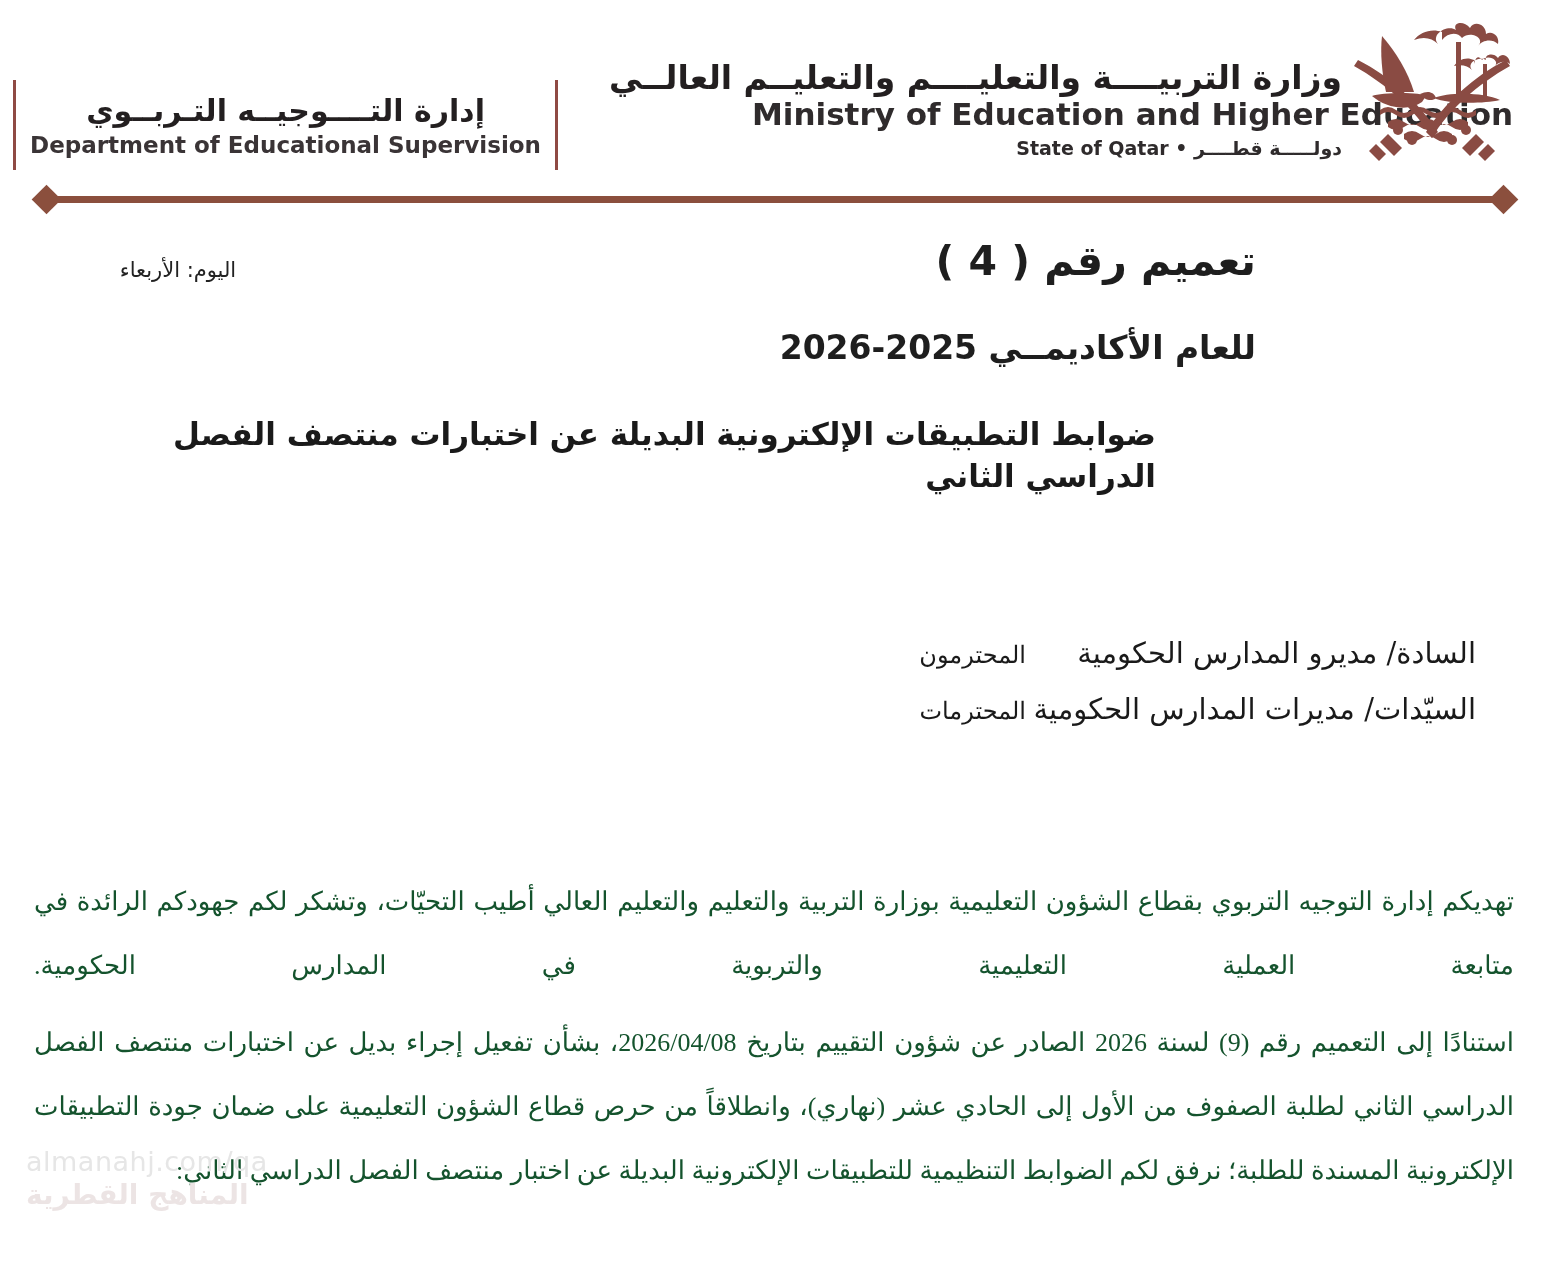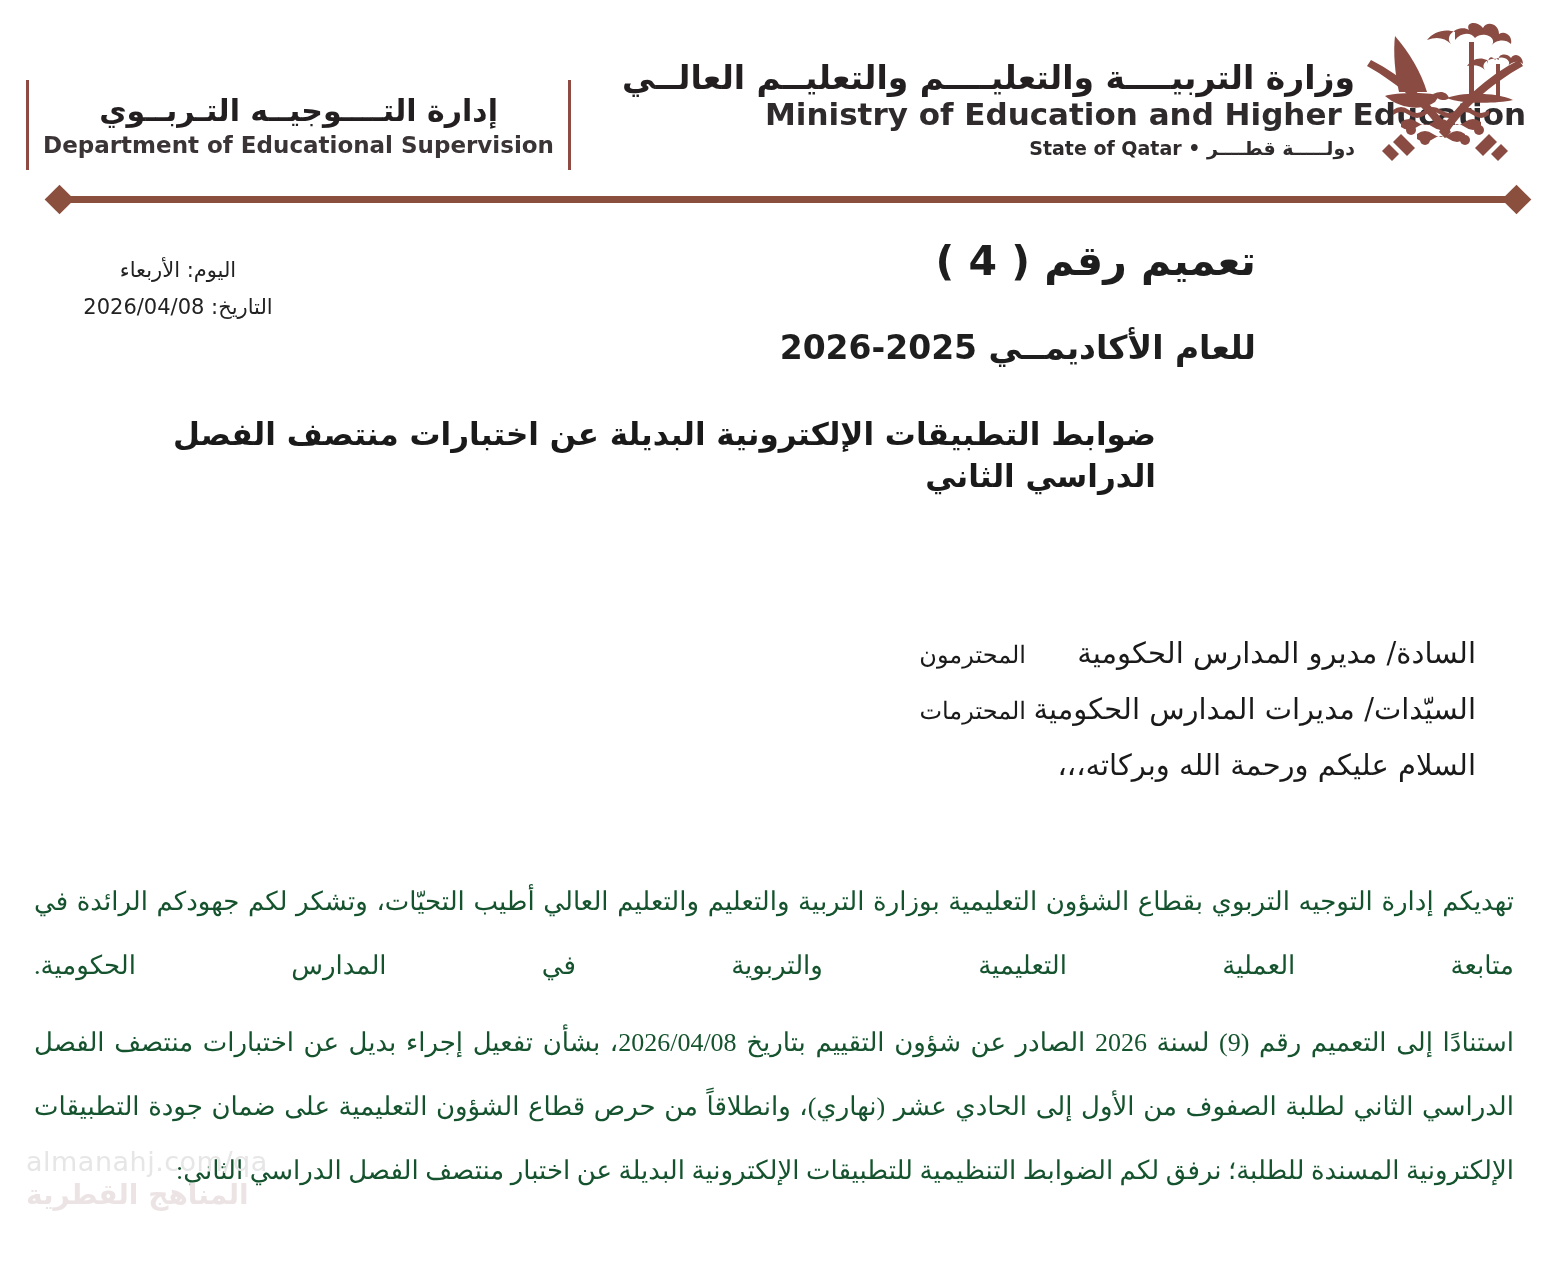--- a/index.html
+++ b/index.html
@@ -14,21 +14,21 @@
     position: relative;
     overflow: hidden;
     font-family: "DejaVu Sans", "Liberation Sans", sans-serif;
     color: #1b1b1b;
   }
 
   
   #doc-header {
     position: absolute;
     top: 0;
-    left: 13px;
+    left: 0;
     width: 1316px;
     height: 186px;
   }
 
   
   #dept-logo {
     position: absolute;
     left: 38px;
     top: 78px;
     width: 520px;
@@ -345,39 +345,37 @@
 
   <div id="header-divider">
     <span class="dia left"></span>
     <span class="bar"></span>
     <span class="dia right"></span>
   </div>
 </div>
 
 <div id="date-block">
   <div class="line">اليوم: الأربعاء</div>
-  <div class="line">التاريخ: 2026/04/08</div>
 </div>
 
 <div id="title-area">
   <div id="circular-number">تعميم رقم ( 4 )</div>
   <div id="academic-year">للعام الأكاديمــي 2025-2026</div>
   <div id="circular-subject">ضوابط التطبيقات الإلكترونية البديلة عن اختبارات منتصف الفصل الدراسي الثاني</div>
 </div>
 
 <div id="addressees">
   <div class="addressee-row">
     <span class="addressee-name">السادة/ مديرو المدارس الحكومية</span>
     <span class="addressee-honorific">المحترمون</span>
   </div>
   <div class="addressee-row">
     <span class="addressee-name">السيّدات/ مديرات المدارس الحكومية</span>
     <span class="addressee-honorific">المحترمات</span>
   </div>
-  <div id="greeting">السلام عليكم ورحمة الله وبركاته،،،</div>
 </div>
 
 <div id="body-text">
   <p class="body-para">تهديكم إدارة التوجيه التربوي بقطاع الشؤون التعليمية بوزارة التربية والتعليم والتعليم العالي أطيب التحيّات، وتشكر لكم جهودكم الرائدة في متابعة العملية التعليمية والتربوية في المدارس الحكومية.</p>
   <p class="body-para last-free">استنادًا إلى التعميم رقم (9) لسنة 2026 الصادر عن شؤون التقييم بتاريخ 2026/04/08، بشأن تفعيل إجراء بديل عن اختبارات منتصف الفصل الدراسي الثاني لطلبة الصفوف من الأول إلى الحادي عشر (نهاري)، وانطلاقاً من حرص قطاع الشؤون التعليمية على ضمان جودة التطبيقات الإلكترونية المسندة للطلبة؛ نرفق لكم الضوابط التنظيمية للتطبيقات الإلكترونية البديلة عن اختبار منتصف الفصل الدراسي الثاني:</p>
 </div>
 
 <div id="watermark">
   <div id="watermark-url">almanahj.com/qa</div>
   <div id="watermark-ar">المناهج القطرية</div>

